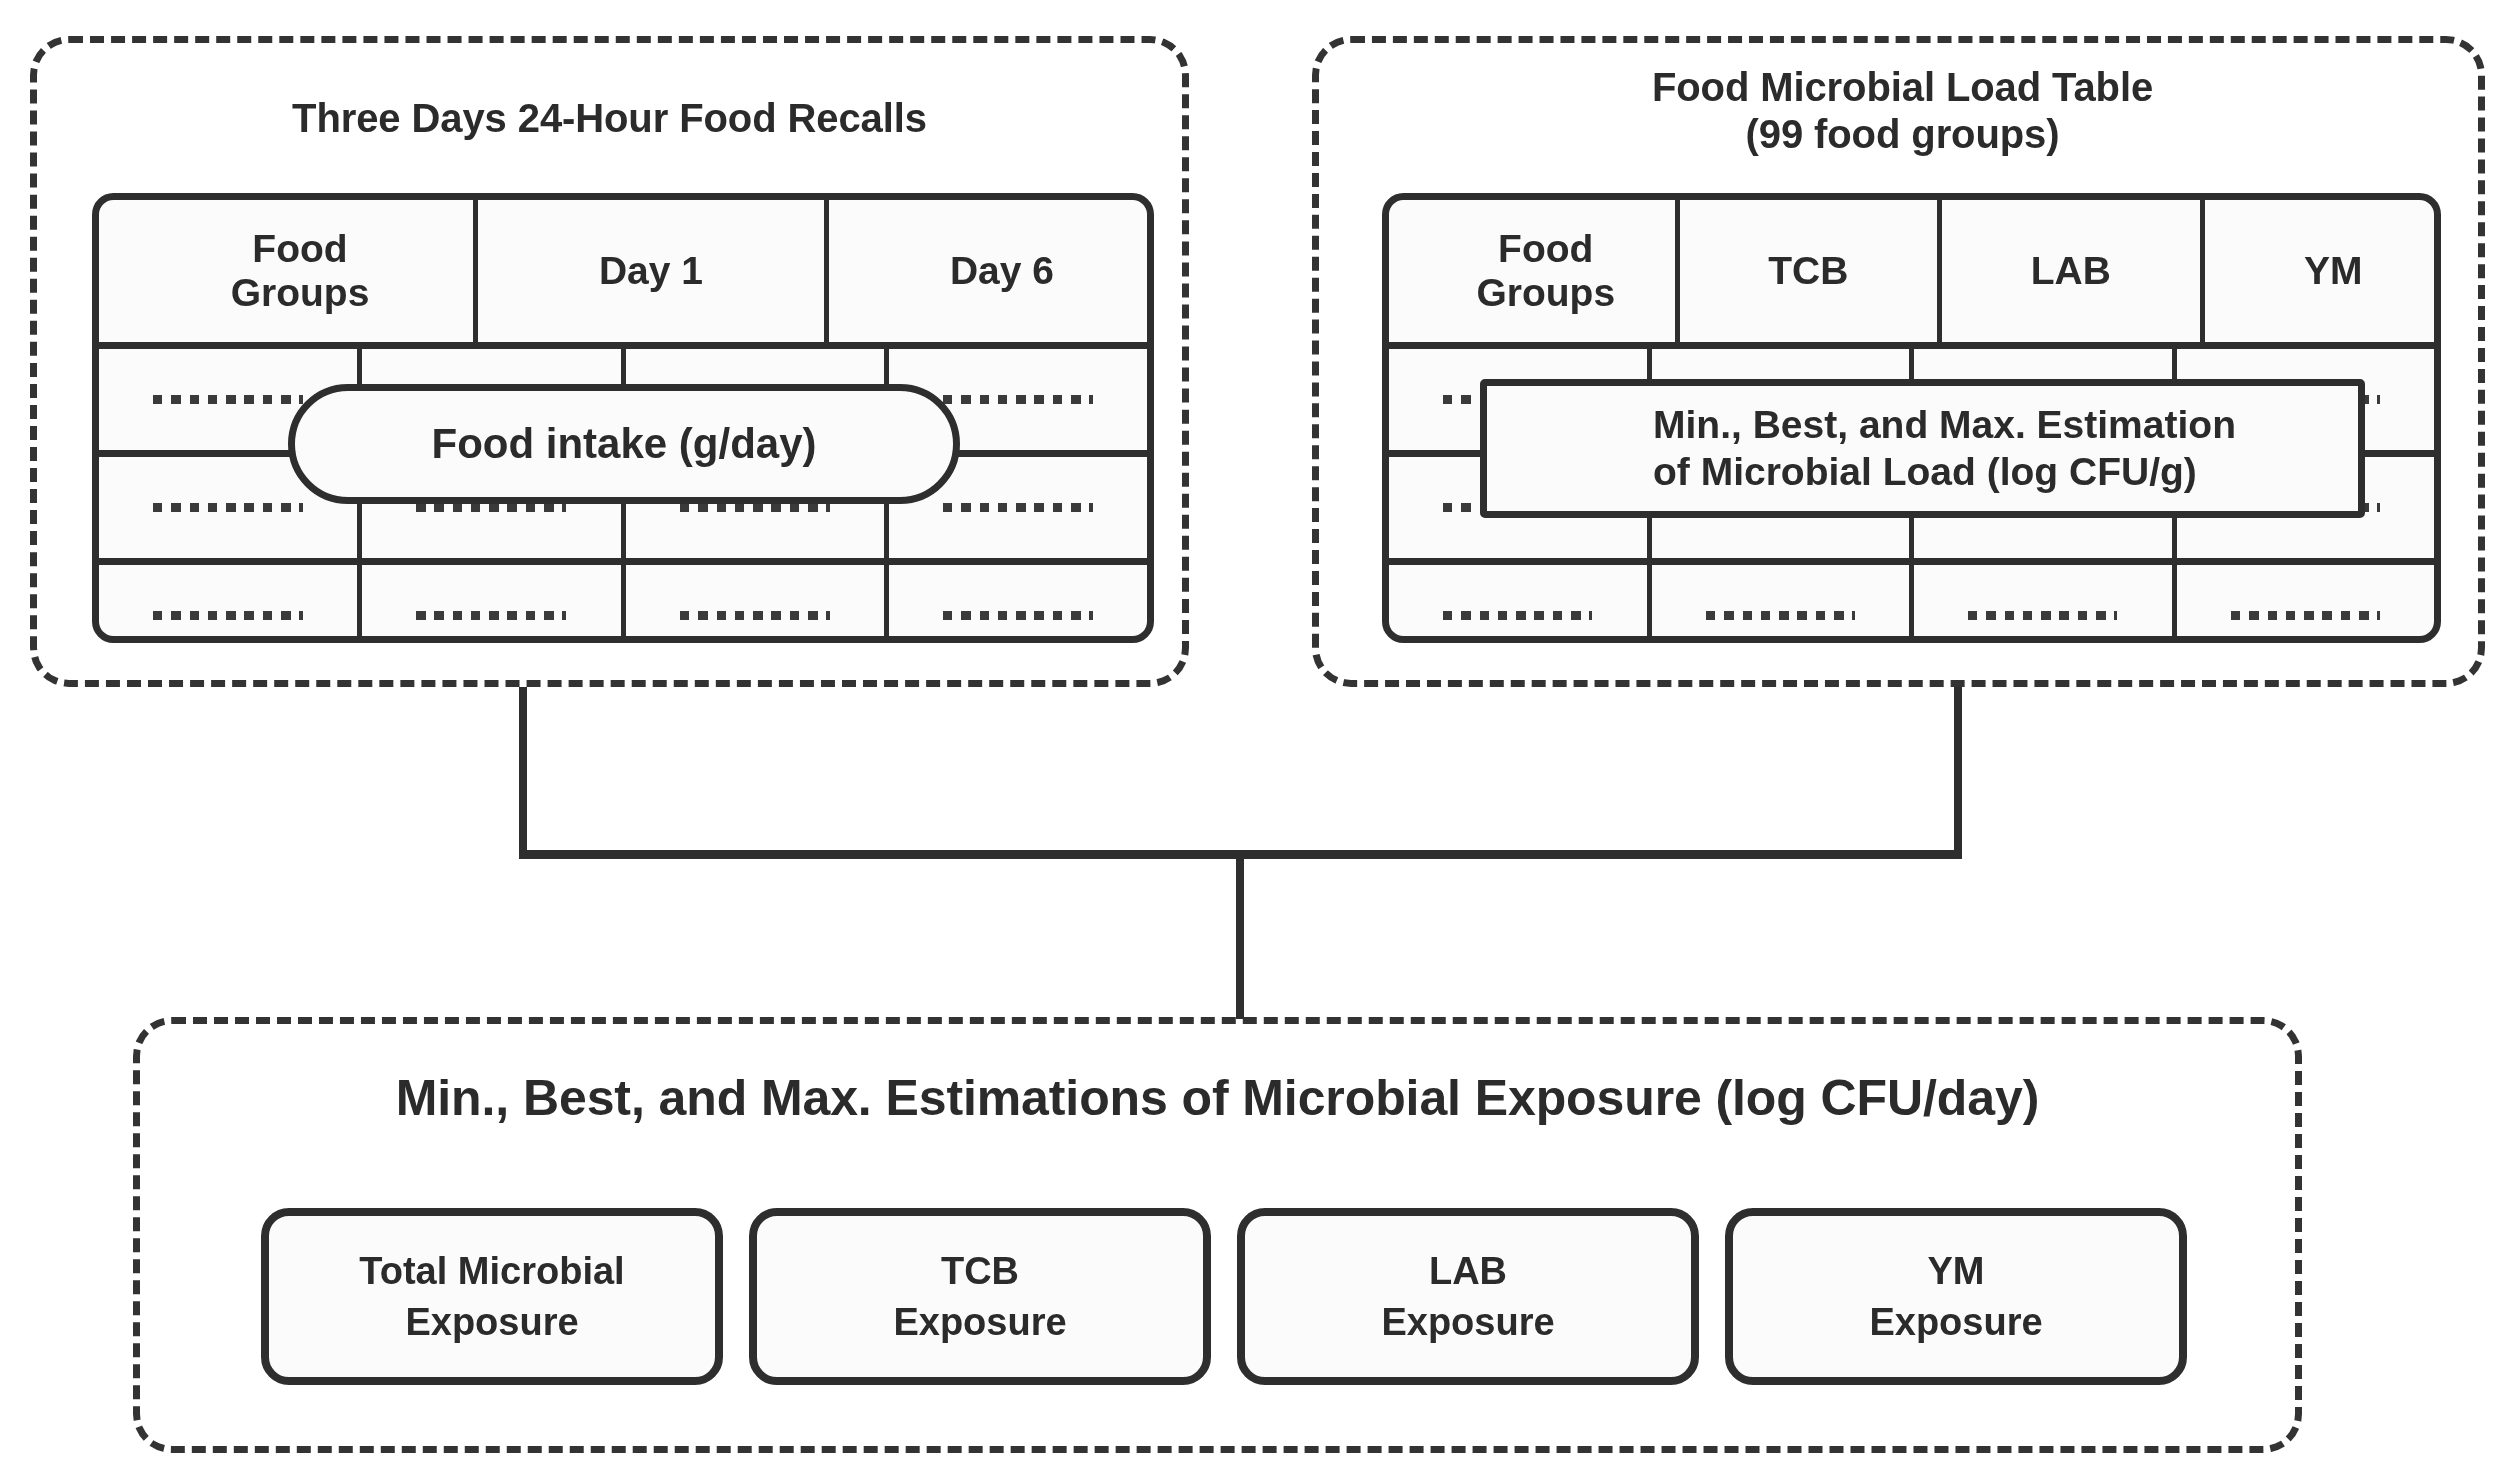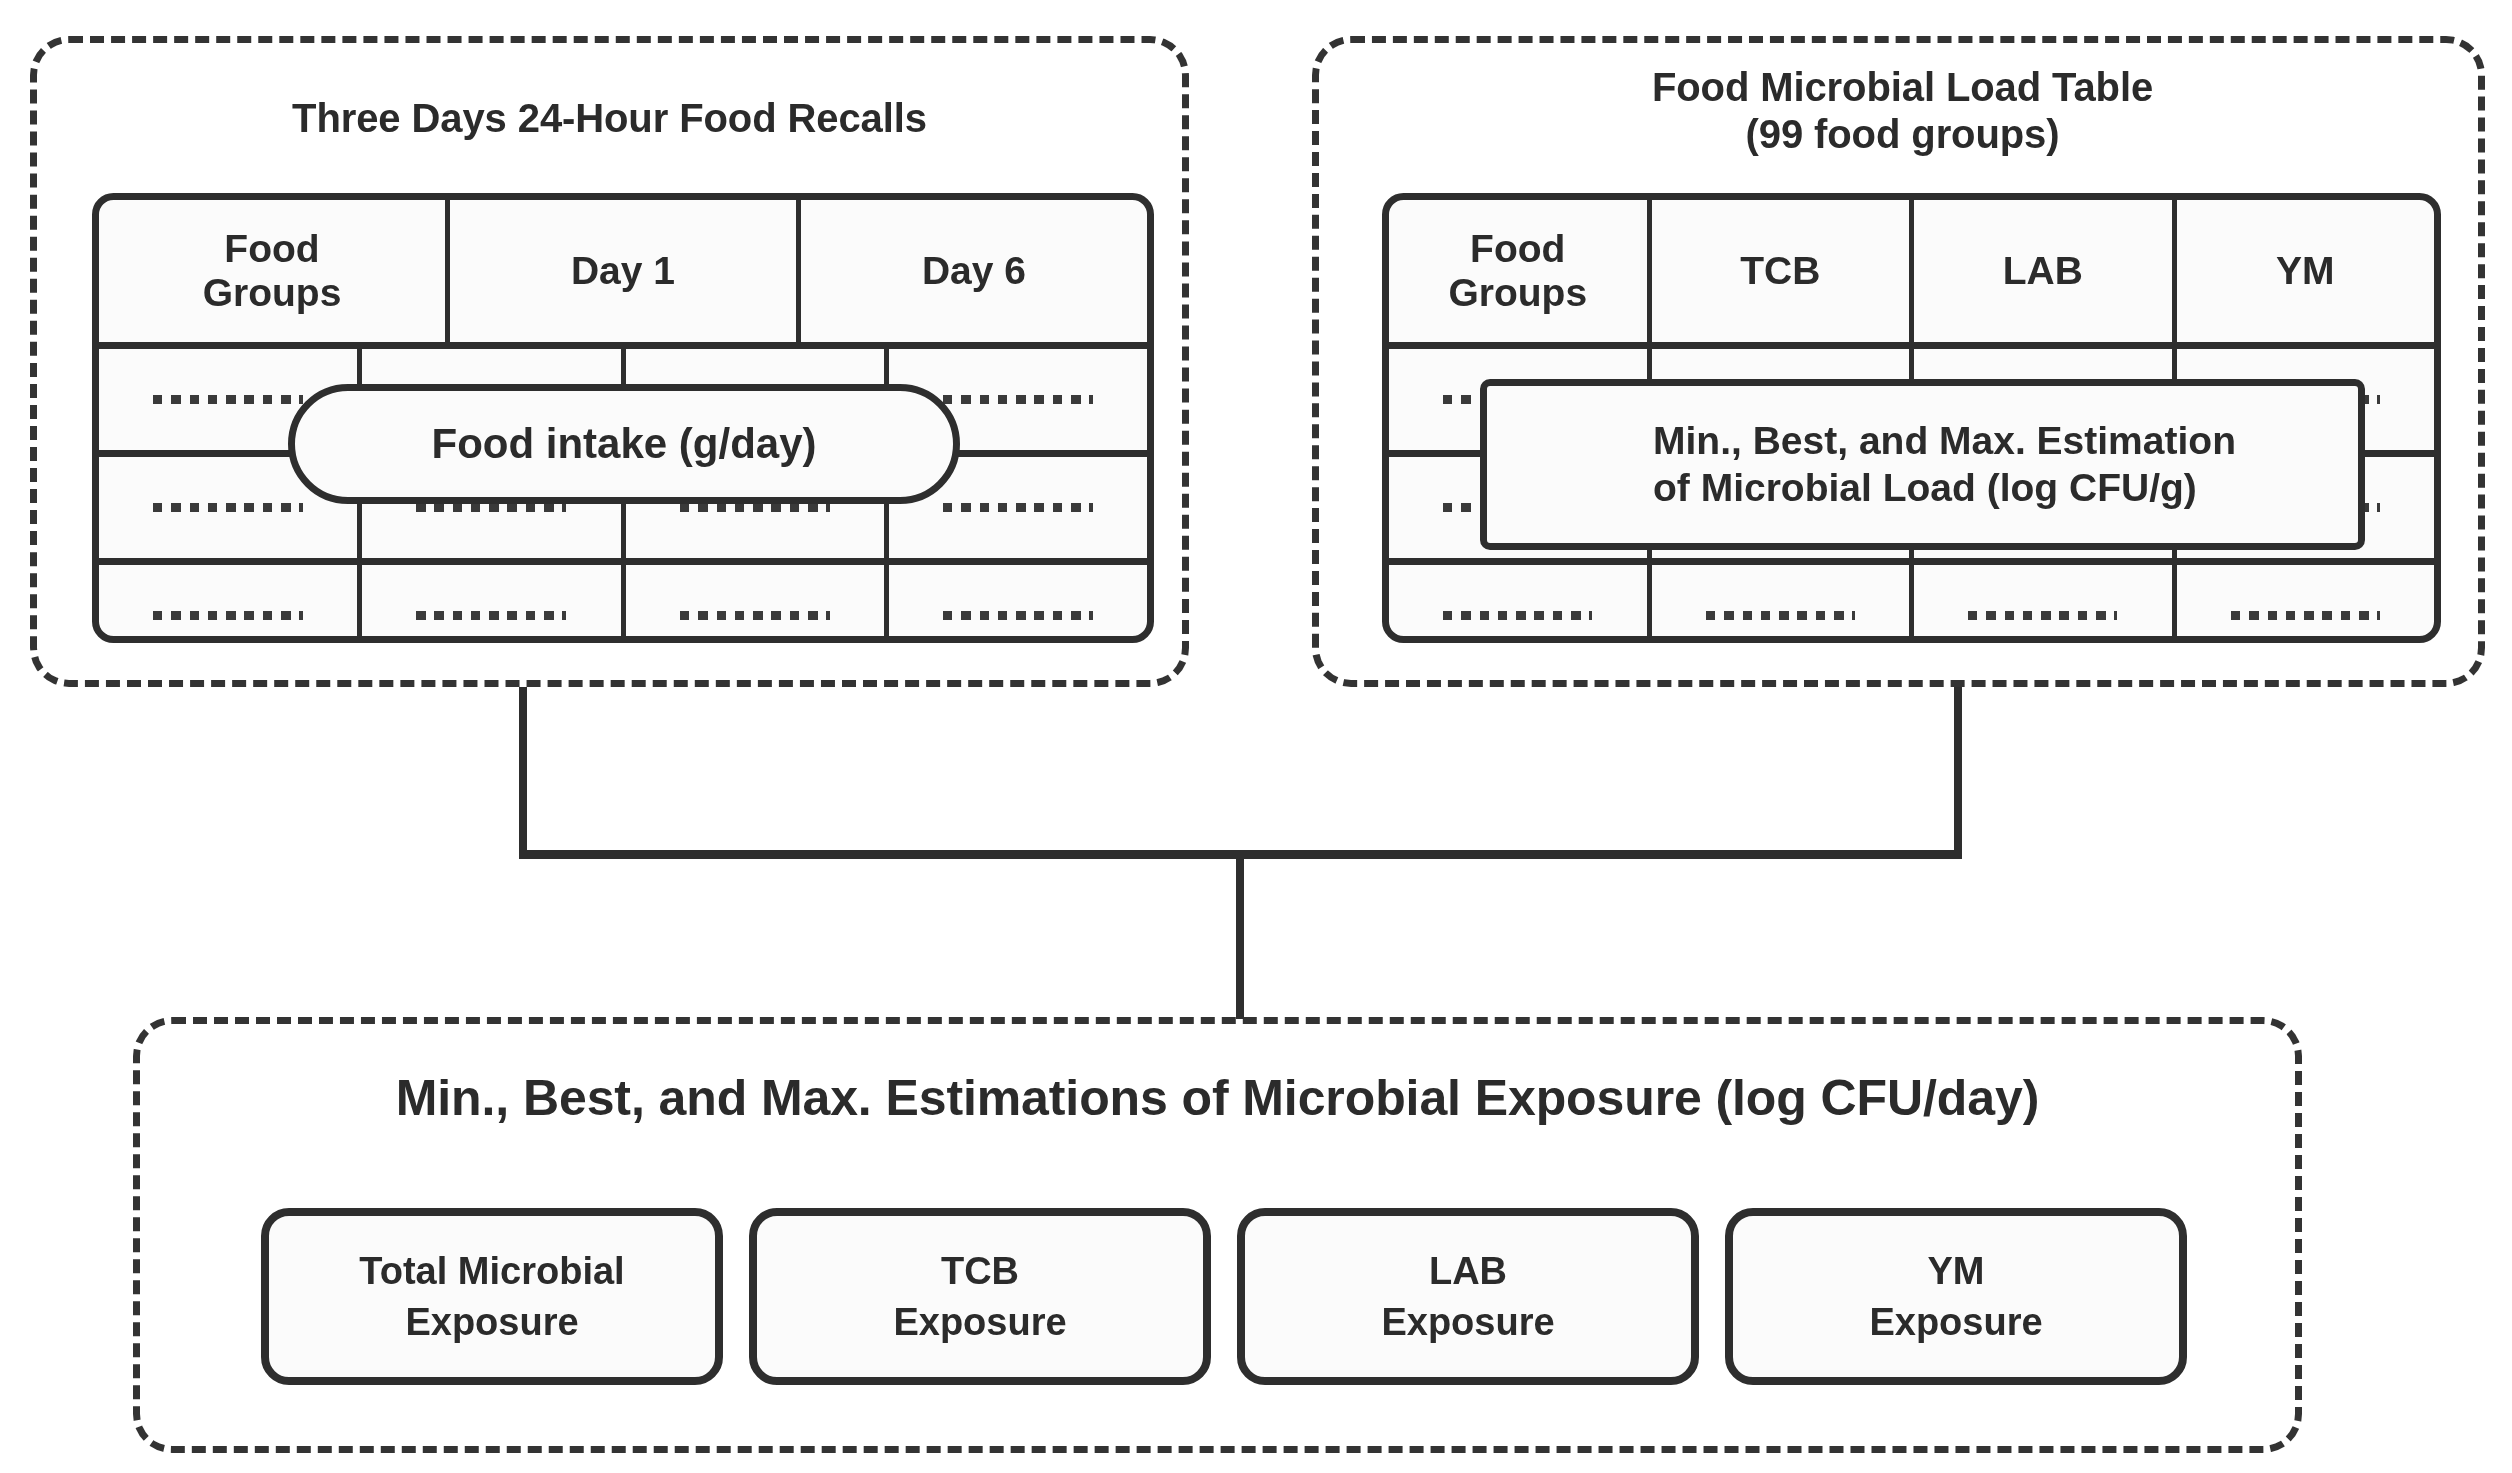--- a/index.html
+++ b/index.html
@@ -58,21 +58,21 @@
     overflow: hidden;
   }
   #table-recalls   { left: 92px;  top: 193px; width: 1062px; height: 450px; }
   #table-loadtable { left: 1382px; top: 193px; width: 1059px; height: 450px; }
 
   .t-row {
     display: flex;
     flex: 0 0 auto;
     width: 100%;
   }
-  .t-row.header { height: 142px; }
+  .t-row.header { height: 142px; padding-left: 28px; }
   .t-row.data   { height: 101px; border-top: 7px solid #2e2e2e; }
 
   .t-cell {
     box-sizing: border-box;
     flex: 1 1 0;
     display: flex;
     align-items: center;
     justify-content: center;
     text-align: center;
     border-left: 5px solid #2e2e2e;
@@ -111,22 +111,22 @@
     line-height: 1.2;
     white-space: pre-line;
     z-index: 5;
   }
   #pill-food-intake {
     left: 288px; top: 384px; width: 672px; height: 120px;
     border-radius: 60px;
     font-size: 42px;
   }
   #pill-microbial-load {
-    left: 1480px; top: 379px; width: 885px; height: 171px;
-    border-radius: 10px;
+    left: 1480px; top: 379px; width: 885px; height: 139px;
+    border-radius: 5px;
     font-size: 39px;
     padding-left: 44px;
   }
 
   
   .conn {
     position: absolute;
     background: #2e2e2e;
     z-index: 2;
   }

